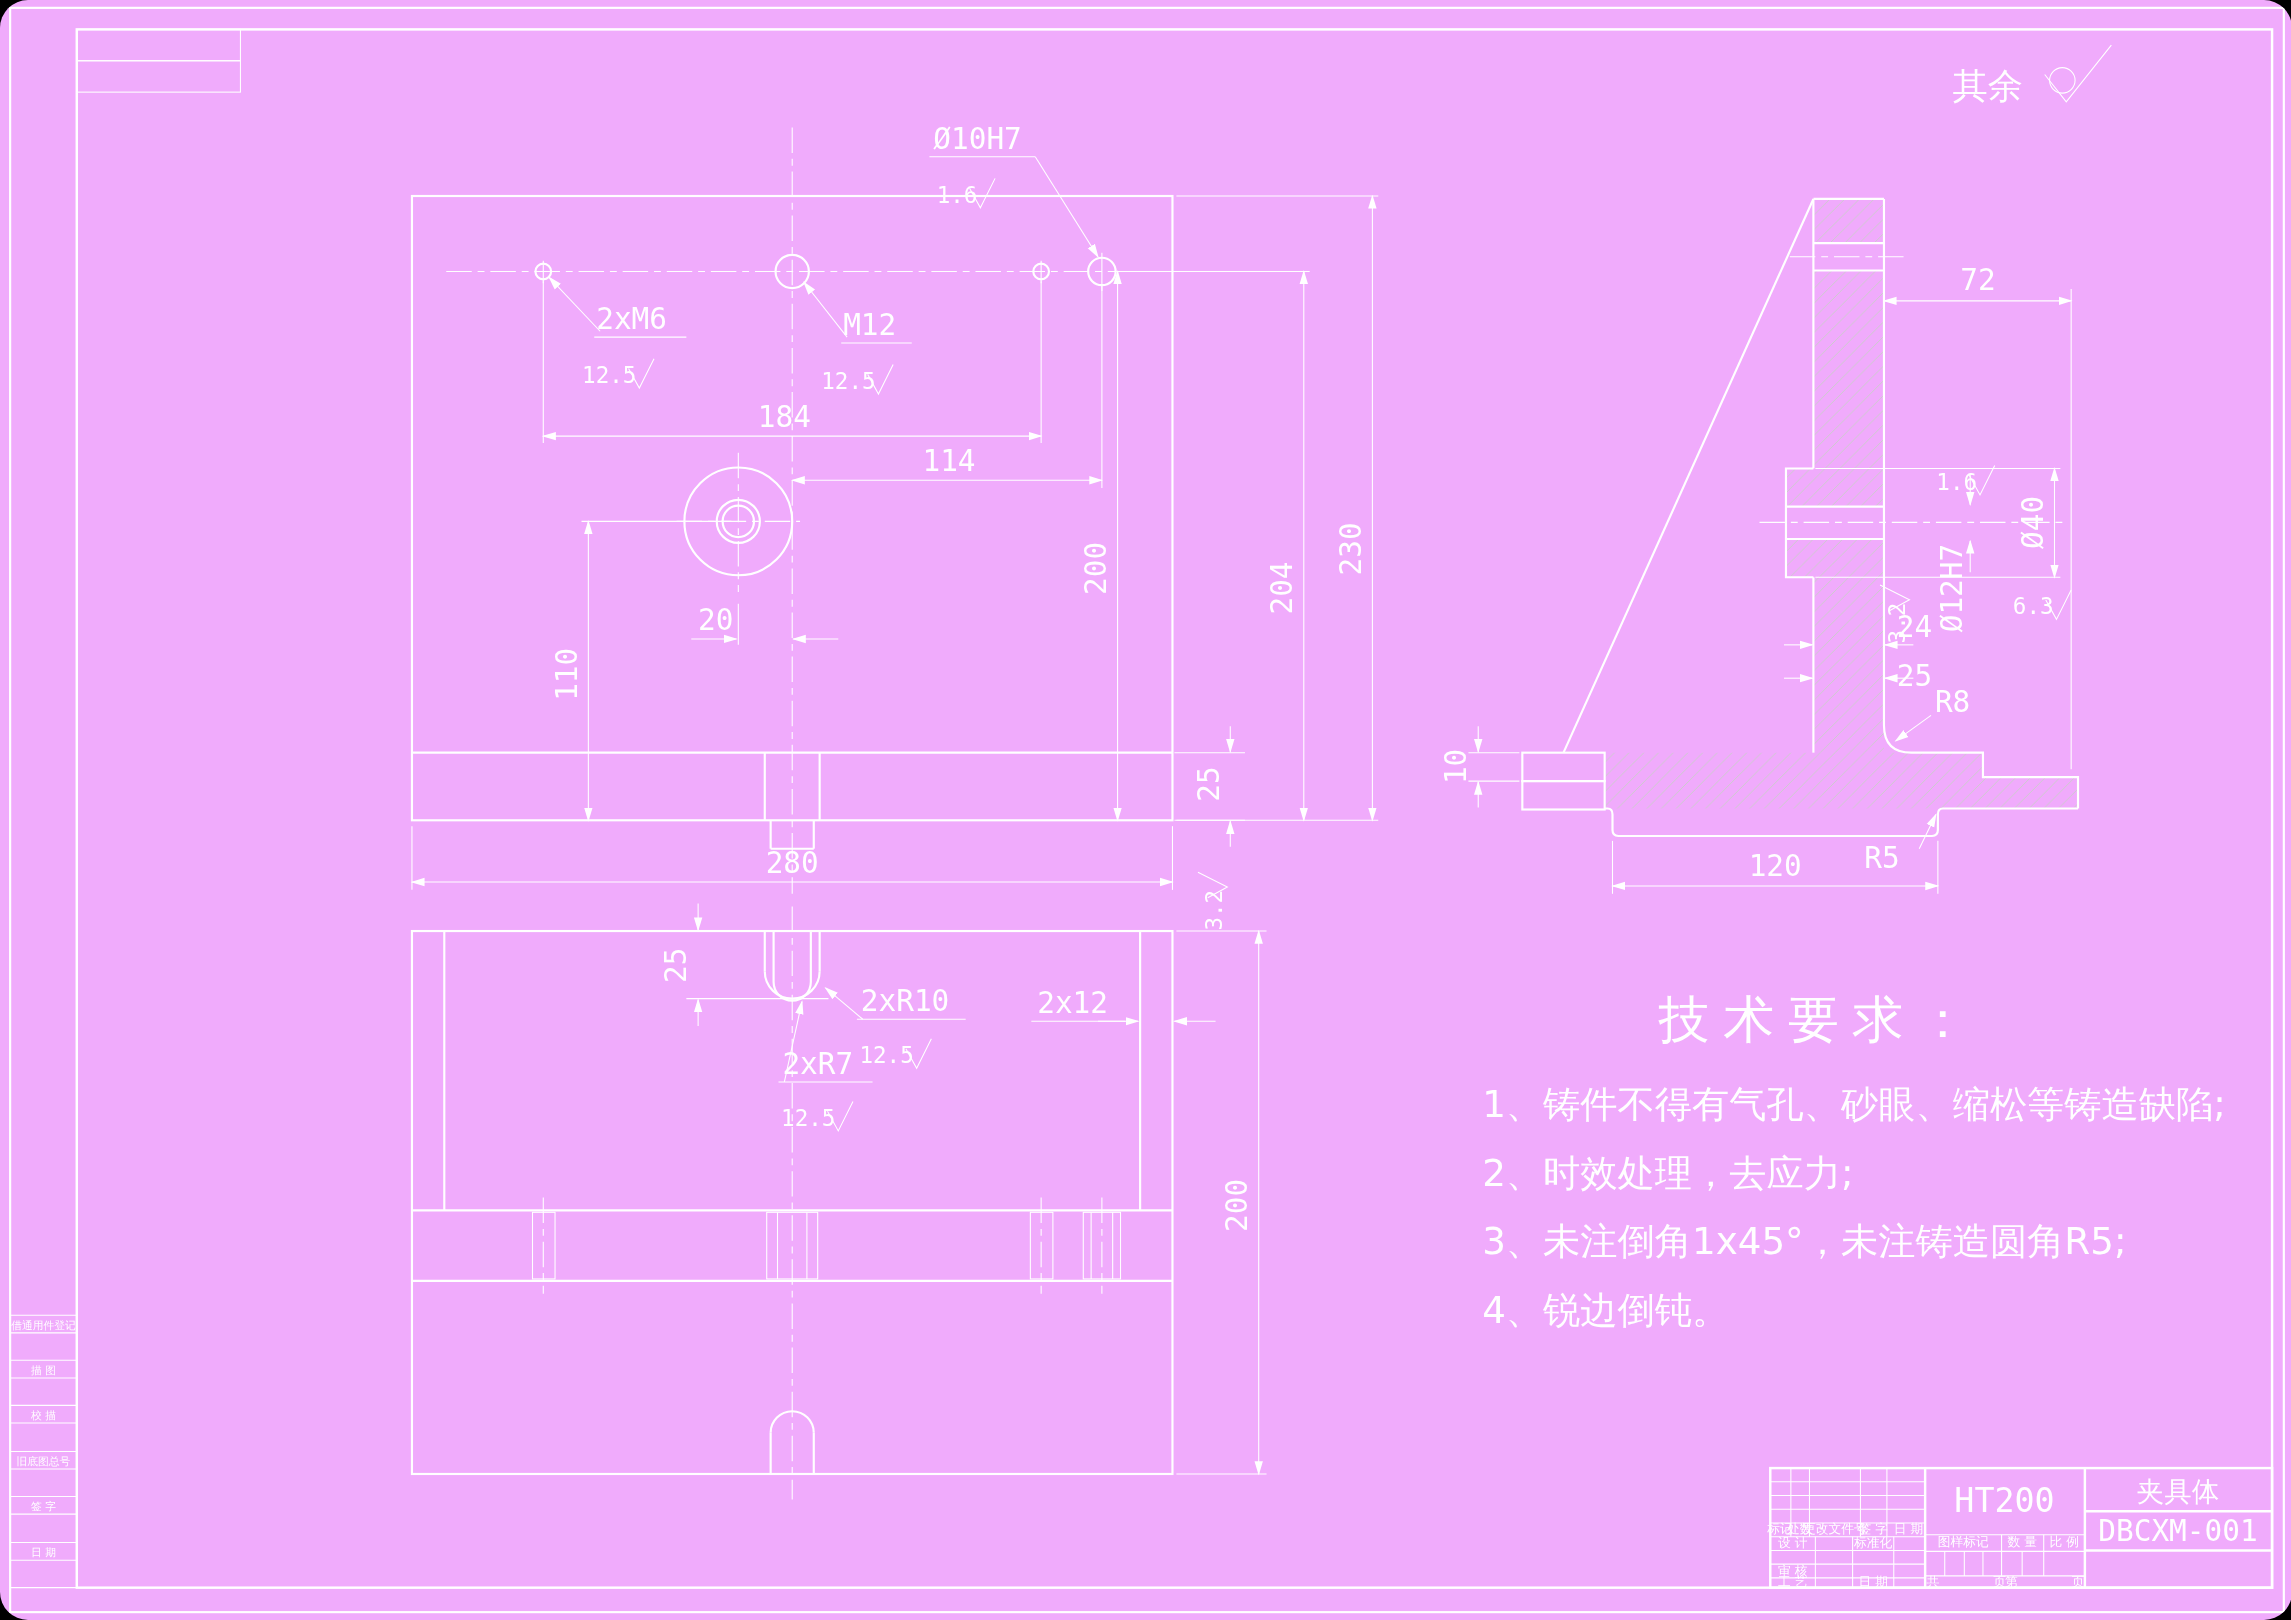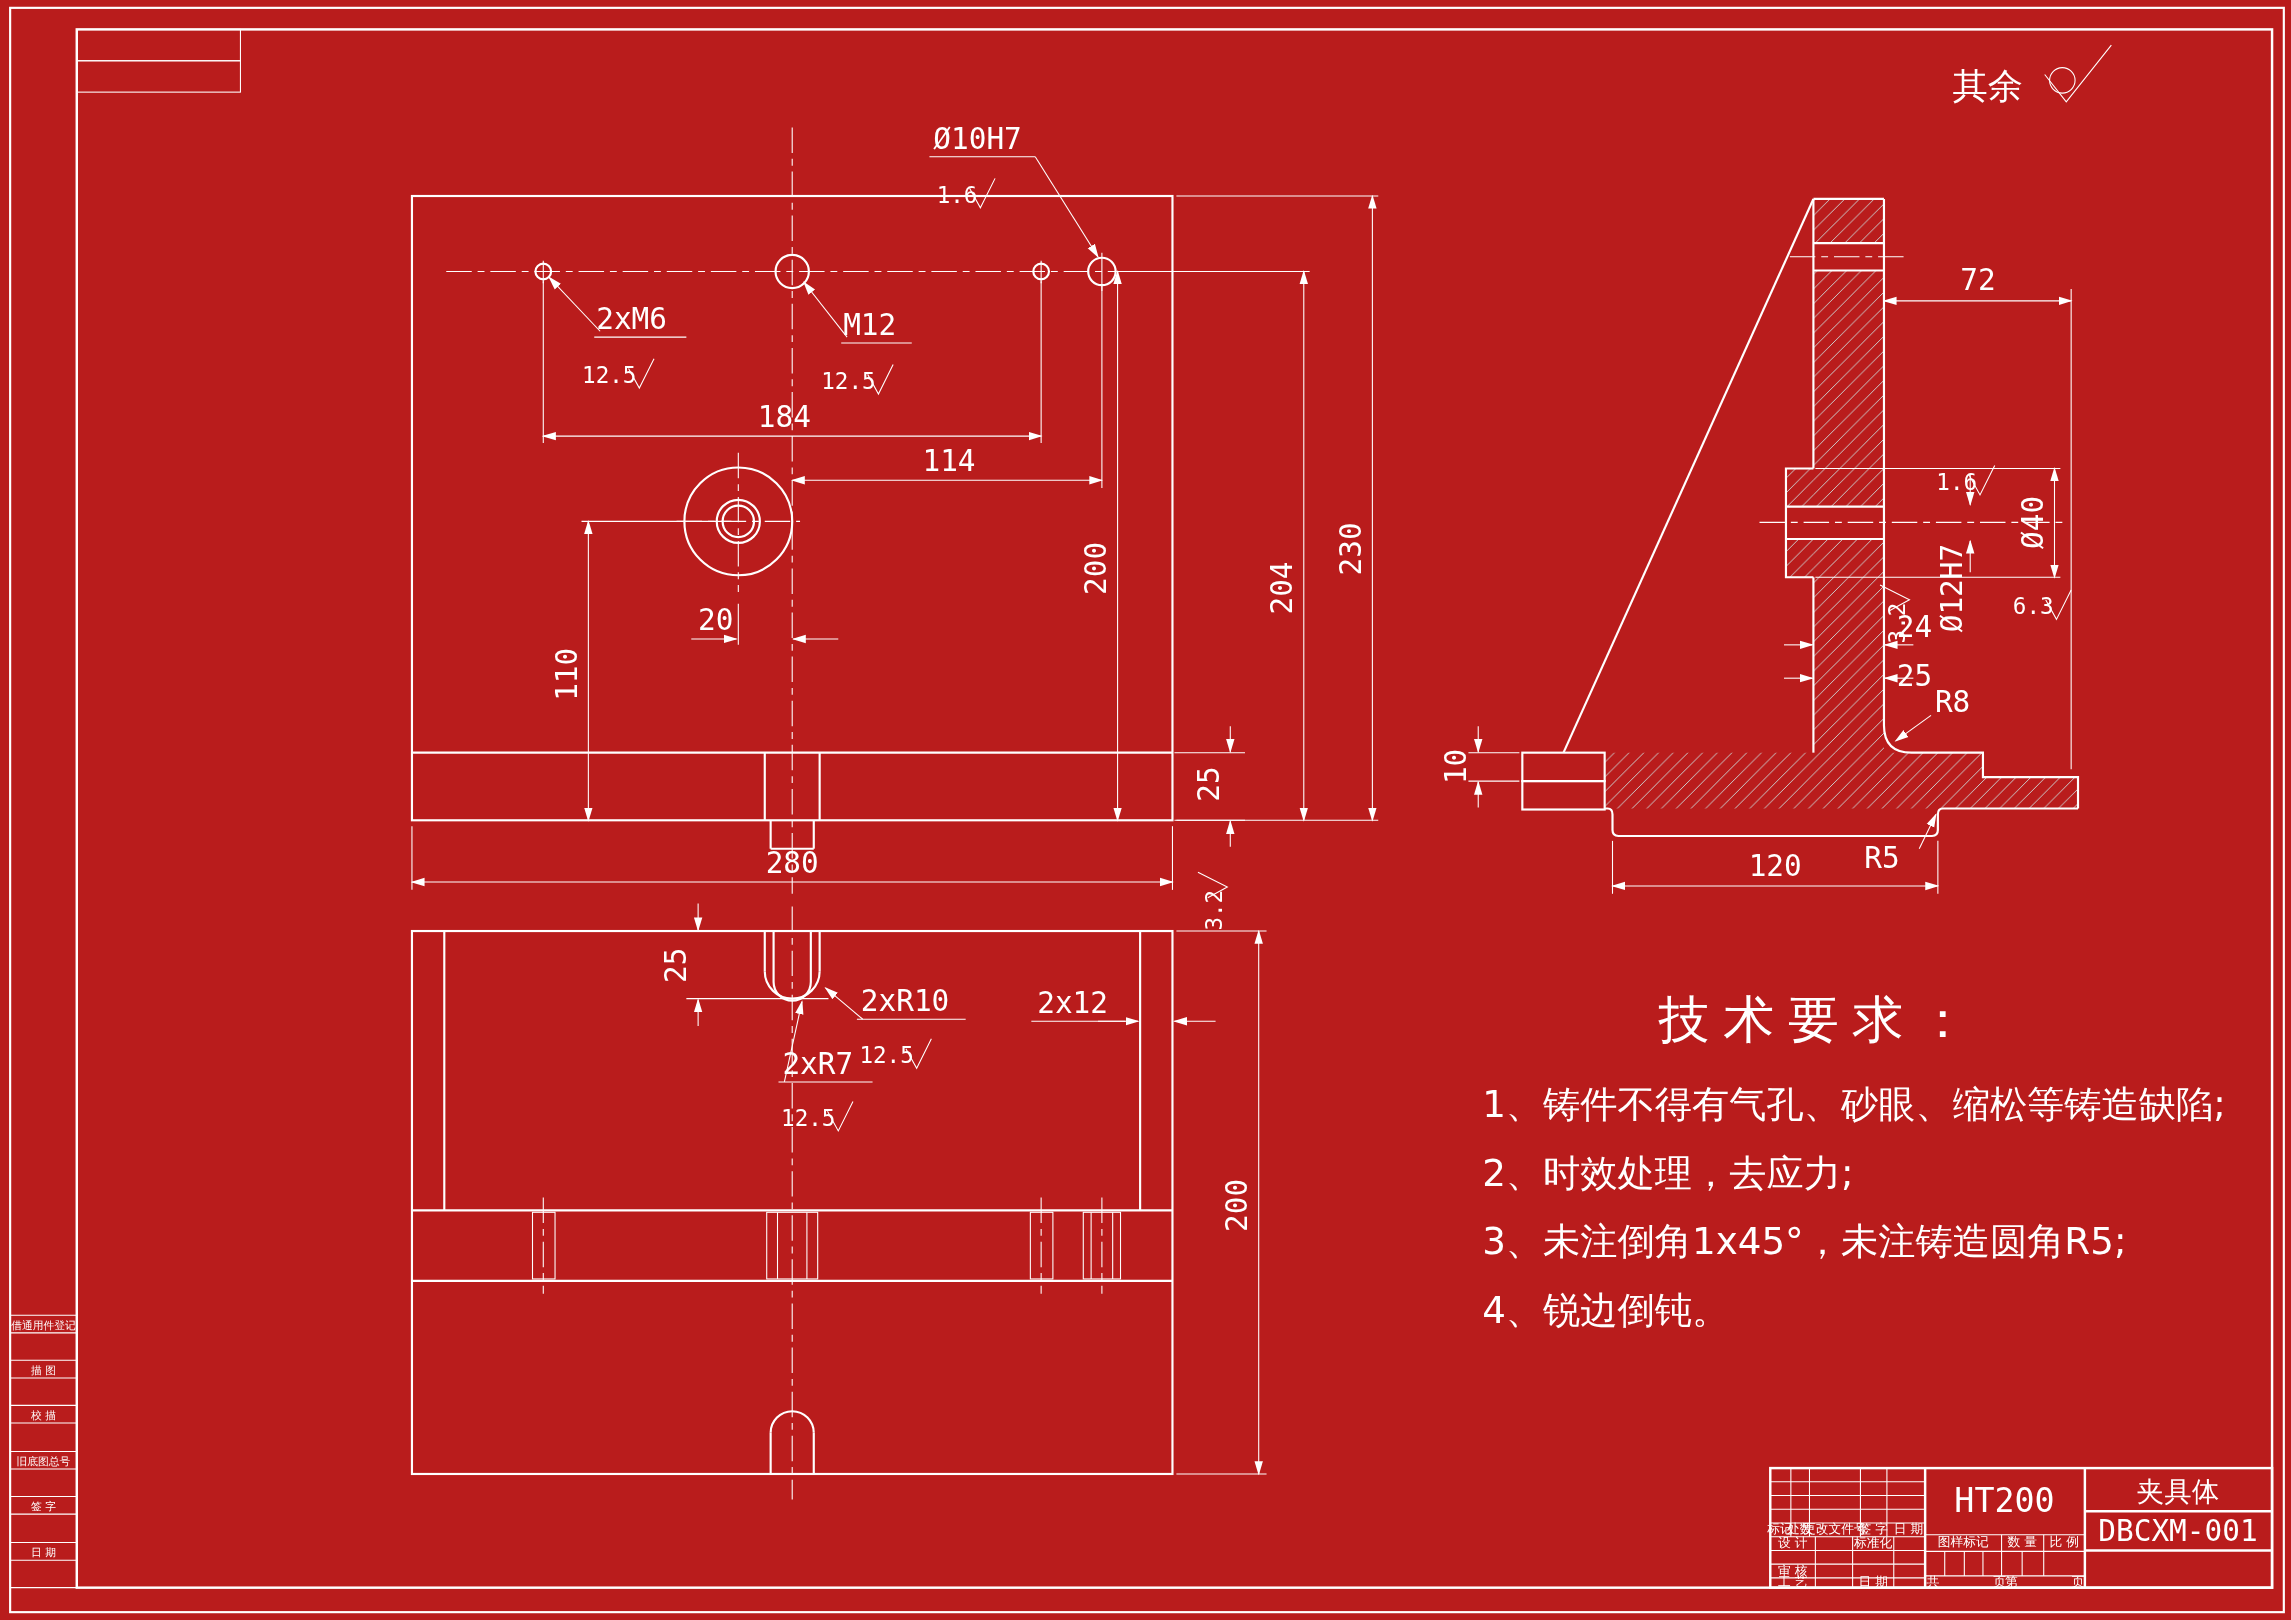--- a/index.html
+++ b/index.html
@@ -1,16 +1,16 @@
 <!DOCTYPE html>
 <html><head>
 <meta charset="utf-8">
 <style>
   html,body{margin:0;padding:0;background:#000;}
-  #sheet{width:2292px;height:1620px;background:#b91c1c;position:relative;overflow:hidden;}
+  #sheet{width:2292px;height:1620px;background:#f0abfc;position:relative;overflow:hidden;border-radius:28px;}
   svg{display:block;}
   text{fill:#ffffff;font-family:"DejaVu Sans Mono",monospace;}
   .dim{font-size:30px;}
   .fin{font-size:23px;}
   .lbl{font-size:30px;}
   .cjk-s{font-size:11px;font-family:"DejaVu Sans",sans-serif;}
   .cjk-t{font-size:13px;font-family:"DejaVu Sans",sans-serif;}
   .tb-big{font-size:34px;}
   .tb-name{font-size:28px;font-family:"DejaVu Sans",sans-serif;}
   .tb-no{font-size:30px;}

